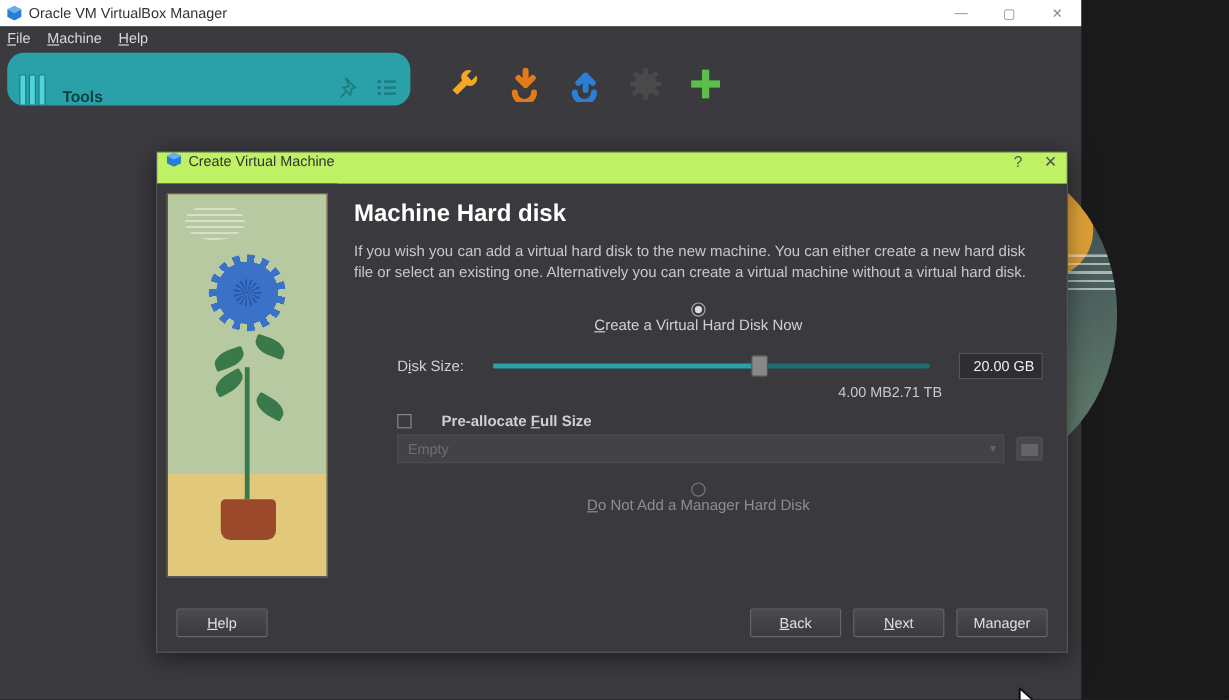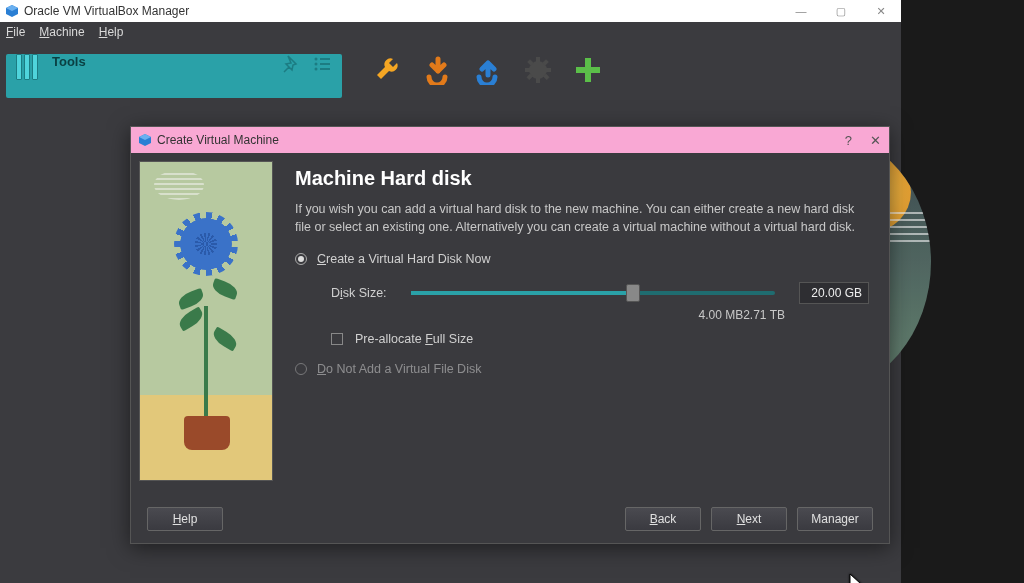--- a/index.html
+++ b/index.html
@@ -12,21 +12,21 @@
 .titlebar .cube svg { display:block; }
 .win-controls { position: absolute; right: 0; top: 0; height: 22px; display: flex; }
 .win-controls div { width: 40px; height: 22px; display:flex; align-items:center; justify-content:center; color:#888; font-size:11px; }
 
 .menubar { height: 20px; background: #3b3b3f; display:flex; align-items:center; padding: 0 6px; gap: 14px; }
 .menubar span { color: #d9d9d9; font-size: 12px; }
 .menubar span u { text-decoration: underline; }
 
 .main-area { position:absolute; top:42px; left:0; right:0; bottom:0; background:#3b3b3f; }
 
-.tools-chip { position:absolute; top:12px; left:6px; width:336px; height:44px; background:#2aa1a8; border-radius:2px; display:flex; align-items:flex-start; padding:0 10px; }
+.tools-chip { position:absolute; top:2px; left:6px; width:336px; height:44px; background:#2aa1a8; border-radius:14px; display:flex; align-items:flex-end; padding:0 10px; }
 .tools-chip .tool-icons { display:flex; gap:2px; margin-right:14px; }
 .tools-chip .tool-icons span { width:6px; height:26px; background:#4fd4db; border:1px solid #1c7c82; border-radius:1px; }
 .tools-chip .label { color:#0a3f42; font-weight:700; font-size:13px; }
 .tools-chip .right-icons { margin-left:auto; display:flex; gap:10px; color:#1c7c82; font-size:18px;}
 
 .toolbar-icons { position:absolute; top:6px; left:370px; display:flex; gap:14px; align-items:center; height:44px;}
 .toolbar-icons .ticon { width:36px; height:36px; border-radius:6px; display:flex; align-items:center; justify-content:center; font-size:26px; font-weight:bold;}
 .ticon.wrench { color:#f5a623;}
 .ticon.arrow-down { color:#e27a1a;}
 .ticon.arrow-up { color:#2a7fd4;}
@@ -35,21 +35,21 @@
 
 .balloon-bg { position:absolute; right:-30px; top:90px; width:220px; height:260px; border-radius:50%; overflow:hidden; opacity:0.95;}
 .balloon-bg .sky { position:absolute; inset:0; background:linear-gradient(#3c4a52,#6a8a76);}
 .balloon-bg .sun { position:absolute; right:20px; top:20px; width:80px; height:80px; border-radius:50%; background:radial-gradient(circle,#f6c24a,#e99a2a);}
 .balloon-bg .balloon { position:absolute; left:60px; top:80px; width:110px; height:120px; border-radius:60px 60px 50px 50px; background:repeating-linear-gradient(90deg,#4a9a6a 0 20px,#b8d27a 20px 40px);}
 .balloon-bg .basket { position:absolute; left:100px; top:200px; width:30px; height:18px; background:#8a6a3a;}
 .balloon-bg .clouds { position:absolute; top:80px; left:0; right:0; height:30px; background:repeating-linear-gradient(0deg, rgba(255,255,255,.6) 0 2px, transparent 2px 7px);}
 
 
 .dialog { position:absolute; left:130px; top:84px; width:760px; height:418px; background:#3a3a3e; border:1px solid #555; box-shadow:0 4px 20px rgba(0,0,0,.5);}
-.dialog .dlg-titlebar { height:26px; background:#f9a8d4; display:flex; align-items:center; padding:0 8px; font-size:12px; color:#333;}
+.dialog .dlg-titlebar { height:26px; background:#bef264; display:flex; padding:0 8px; font-size:12px; color:#333;}
 .dialog .dlg-titlebar .cube { width:12px; height:12px; margin-right:6px;}
 .dlg-controls { margin-left:auto; display:flex; gap:18px; color:#555; font-size:13px;}
 .dlg-controls span { cursor:default;}
 
 .dlg-body { position:absolute; top:26px; left:0; right:0; bottom:48px; display:flex; }
 .dlg-side { width:150px; background:#3a3a3e; padding:8px; }
 .dlg-illus { width:134px; height:320px; background:#e2c87a; border:1px solid #555; position:relative; overflow:hidden;}
 .dlg-illus .sky2{position:absolute;top:0;left:0;right:0;height:235px;background:#b7c9a0;}
 .dlg-illus .ground{position:absolute;bottom:0;left:0;right:0;height:85px;background:#e2c87a;}
 .dlg-illus .pot{position:absolute;bottom:30px;left:44px;width:46px;height:34px;background:#9a4a2a;border-radius:4px 4px 8px 8px;}
@@ -60,38 +60,38 @@
 .dlg-illus .leaf.l1{top:150px;left:38px;transform:rotate(-30deg);}
 .dlg-illus .leaf.l2{top:170px;left:72px;transform:rotate(30deg) scaleX(-1);}
 .dlg-illus .leaf.l3{top:120px;left:72px;transform:rotate(20deg) scaleX(-1);}
 .dlg-illus .leaf.l4{top:130px;left:38px;transform:rotate(-20deg);}
 .dlg-illus .cloudpat{position:absolute;top:8px;left:14px;width:50px;height:30px;background:repeating-linear-gradient(0deg,#d8e0cc 0 2px,transparent 2px 5px);border-radius:50%;}
 
 .dlg-main { flex:1; padding:14px 20px 10px 14px; color:#d9d9d9; font-size:12.5px; }
 .dlg-main h2 { color:#fff; font-size:20px; font-weight:700; margin-bottom:10px;}
 .dlg-main .desc { color:#c8c8c8; line-height:1.45; margin-bottom:14px;}
 
-.radio-row { display:flex; align-items:center; gap:10px; margin:16px 0; }
+.radio-row { display:flex; align-items:center; margin:16px 0;flex-direction:column; }
 .radio { width:12px; height:12px; border:1.5px solid #aaa; border-radius:50%; display:inline-flex; align-items:center; justify-content:center; flex-shrink:0;}
 .radio.sel::after{content:"";width:6px;height:6px;border-radius:50%;background:#ddd;}
 .radio-label { color:#d0d0d0;}
 .radio-label .ul { text-decoration:underline;}
 
 .disk-block { margin:6px 0 10px 36px;}
 .ds-row { display:flex; align-items:center; gap:24px; margin-bottom:4px;}
 .ds-row .lbl { color:#d0d0d0; white-space:nowrap;}
 .slider-wrap { flex:1; position:relative; height:20px; display:flex; align-items:center;}
 .slider-track { width:100%; height:4px; background:#1f6c70; border-radius:2px; position:relative;}
 .slider-track .fill { position:absolute; left:0; top:0; bottom:0; width:61%; background:#2aa1a8;}
 .slider-handle { position:absolute; left:61%; top:50%; transform:translate(-50%,-50%); width:14px; height:18px; background:#888; border:1px solid #555; border-radius:2px;}
 .size-field { width:70px; height:22px; background:#2e2e32; border:1px solid #555; color:#eee; font-size:12px; display:flex; align-items:center; justify-content:flex-end; padding:0 6px;}
 
 .minmax { display:flex; justify-content:flex-end; color:#c8c8c8; font-size:12px; padding:0 2px 0 2px; margin-left:70px; margin-right:82px;}
 
-.check-row { display:flex; align-items:center; gap:12px; margin:8px 0 4px 36px;}
+.check-row { display:flex; align-items:center; gap:25px; margin:8px 0 4px 36px;font-weight:bold;}
 .checkbox { width:12px; height:12px; border:1.5px solid #888; background:#3a3a3e;}
 
 .dim { opacity:0.55; }
 .combo-wrap { margin:4px 0 8px 36px; display:flex; align-items:center; gap:10px;}
 .combo { flex:1; height:24px; background:#4a4a50; border:1px solid #5a5a60; color:#9a9a9a; font-size:12px; display:flex; align-items:center; padding:0 8px; position:relative;}
 .combo .chev { position:absolute; right:6px; color:#888; font-size:10px;}
 .folder-btn { width:22px; height:20px; background:#555; border:1px solid #666; border-radius:2px; position:relative;}
 .folder-btn::before{content:"";position:absolute;left:3px;top:5px;width:14px;height:10px;background:#888;border-radius:1px;}
 
 .dlg-footer { position:absolute; bottom:0; left:0; right:0; height:48px; display:flex; align-items:center; padding:0 16px; gap:10px;}
@@ -260,24 +260,31 @@
               <span>2.71 TB</span>
             </div>
           </div>
 
           <div class="check-row">
             <span class="checkbox"></span>
             <span class="radio-label"><span>Pre-allocate </span><span class="ul">F</span><span>ull Size</span></span>
           </div>
 
 
+          <div class="combo-wrap dim">
+            <div class="combo">
+              <span>Empty</span>
+              <span class="chev">▾</span>
+            </div>
+            <div class="folder-btn"></div>
+          </div>
 
           <div class="radio-row dim">
             <span class="radio"></span>
-            <span class="radio-label"><span class="ul">D</span><span>o Not Add a Virtual File Disk</span></span>
+            <span class="radio-label"><span class="ul">D</span><span>o Not Add a Manager Hard Disk</span></span>
           </div>
         </div>
       </div>
 
       <div class="dlg-footer">
         <div class="btn">
             <span class="ul">H</span>
             <span>elp</span>
           </div>
         <div class="spacer"></div>

